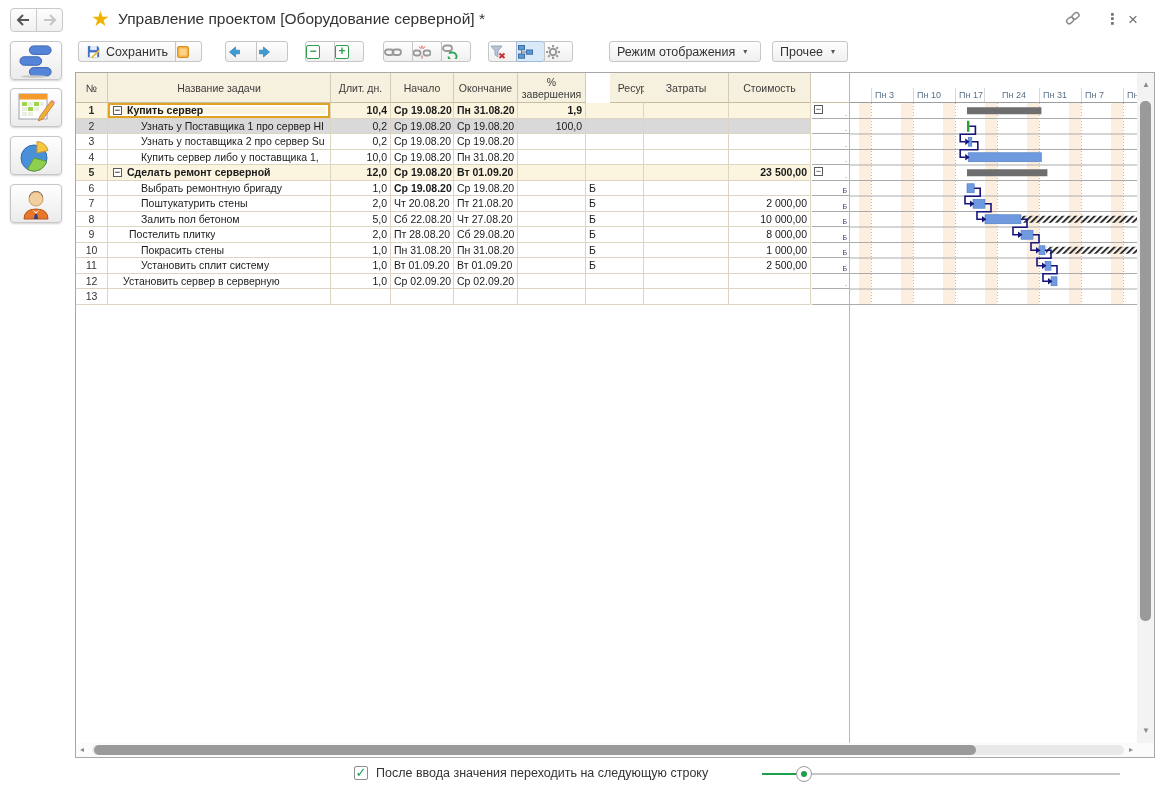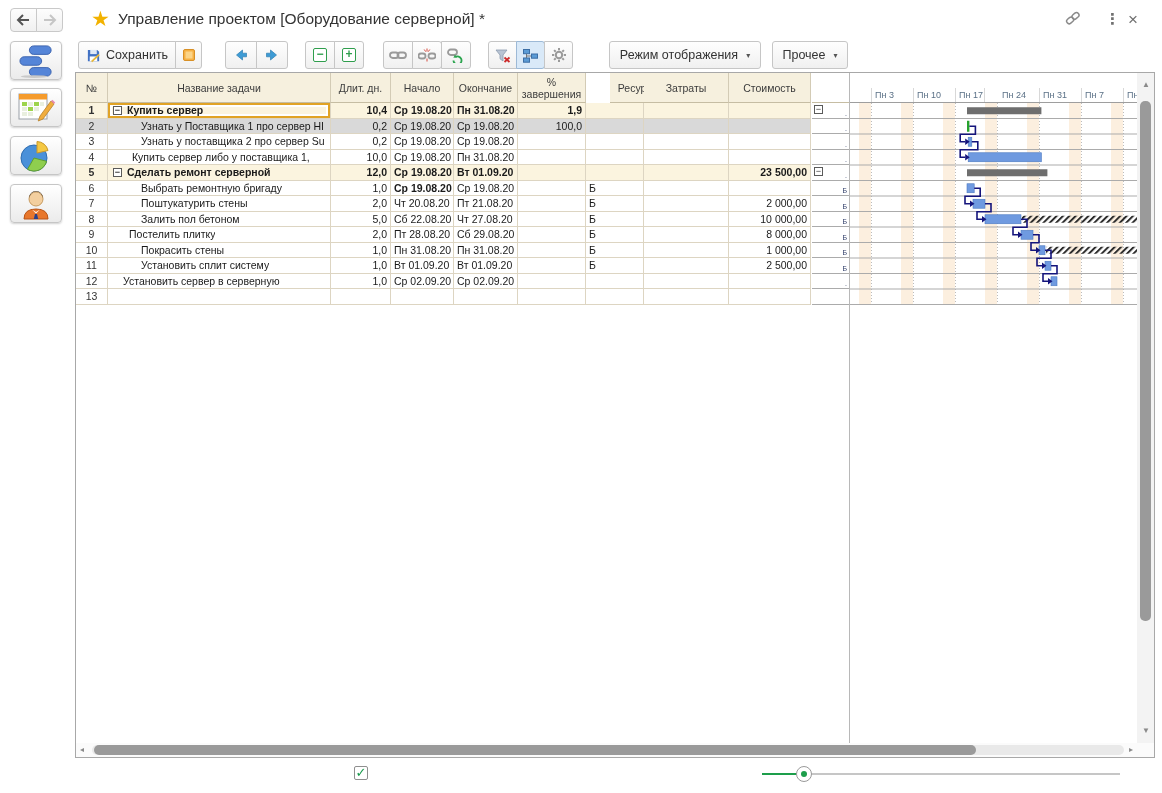--- a/index.html
+++ b/index.html
@@ -15,22 +15,22 @@
   #star{position:absolute;left:91px;top:7px;font-size:21px;color:#f2b200;line-height:24px}
   #title{position:absolute;left:118px;top:10px;font-size:15.5px;color:#333;white-space:nowrap}
   .winicon{position:absolute;top:10px;color:#707070;cursor:default}
   #win-link{left:1064px;top:11px}
   #win-kebab{left:1105px;font-size:15px;font-weight:bold;letter-spacing:0}
   #win-close{left:1128px;font-size:17px}
 
   
   #toolbar{position:absolute;left:0;top:41px;height:30px;width:1162px}
   .tgrp{position:absolute;top:0;display:flex}
-  .tbtn{height:28px;border:1px solid #c6c6c6;background:linear-gradient(#fefefe,#f0f0f0);
-        display:flex;align-items:center;justify-content:center;gap:5px;padding:0 7px;
+  .tbtn{height:21px;border:1px solid #c6c6c6;background:linear-gradient(#fefefe,#f0f0f0);
+        display:flex;align-items:center;gap:5px;padding:0 7px;
         font-size:12.5px;color:#333;border-radius:3px}
   .tgrp .tbtn+.tbtn{margin-left:-1px;border-radius:0 3px 3px 0}
   .tgrp .tbtn:first-child{border-radius:3px 0 0 3px}
   .tgrp .tbtn:first-child:last-child{border-radius:3px}
   .tbtn.pressed{background:#d9e9f8;border-color:#9db9d6}
   .caret{font-size:8px;color:#555;margin-left:3px}
   .gicon{width:14px;height:14px;border:1.5px solid #2f9e4d;border-radius:2px;color:#2f9e4d;
          font-size:12px;line-height:10px;text-align:center;font-weight:bold;background:#fff}
 
   
@@ -326,21 +326,21 @@
         <div class="cell c-start" style="left: 315px; width: 63px;">Ср 19.08.20</div>
         <div class="cell c-finish" style="left: 378px; width: 64px;">Ср 19.08.20</div>
         <div class="cell c-pct" style="left: 442px; width: 68px;"></div>
         <div class="cell c-resources" style="left: 510px; width: 58px;"></div>
         <div class="cell c-expenses" style="left: 568px; width: 85px;"></div>
         <div class="cell c-cost" style="left: 653px; width: 82px;"></div>
       </div>
       <div class="trow" style="top: 46.5px;">
         <div class="cell c-num" style="left: 0px; width: 32px;">4</div>
         <div class="cell c-name" style="left: 32px; width: 223px;">
-          <span class="tlabel" style="margin-left: 22px;">Купить сервер либо у поставщика 1,</span>
+          <span class="tlabel" style="margin-left: 31px;">Купить сервер либо у поставщика 1,</span>
         </div>
         <div class="cell c-duration" style="left: 255px; width: 60px;">10,0</div>
         <div class="cell c-start" style="left: 315px; width: 63px;">Ср 19.08.20</div>
         <div class="cell c-finish" style="left: 378px; width: 64px;">Пн 31.08.20</div>
         <div class="cell c-pct" style="left: 442px; width: 68px;"></div>
         <div class="cell c-resources" style="left: 510px; width: 58px;"></div>
         <div class="cell c-expenses" style="left: 568px; width: 85px;"></div>
         <div class="cell c-cost" style="left: 653px; width: 82px;"></div>
       </div>
       <div class="trow sum" style="top: 62px;">
@@ -587,18 +587,19 @@
   <div id="hscroll">
     <span class="sarrow" style="left:4px;top:3px">◂</span>
     <div class="htrack"></div>
     <div class="hthumb"></div>
     <span class="sarrow" style="left:1053px;top:3px">▸</span>
   </div>
 </div>
 
 <div id="footer">
   <div id="checkbox">✓</div>
+  <div id="cb-label">После ввода значения переходить на следующую строку</div>
   <div class="sl-track"></div>
   <div class="sl-fill"></div>
   <div class="sl-handle">
       <div class="sl-dot"></div>
     </div>
 </div>
 
 </body></html>

